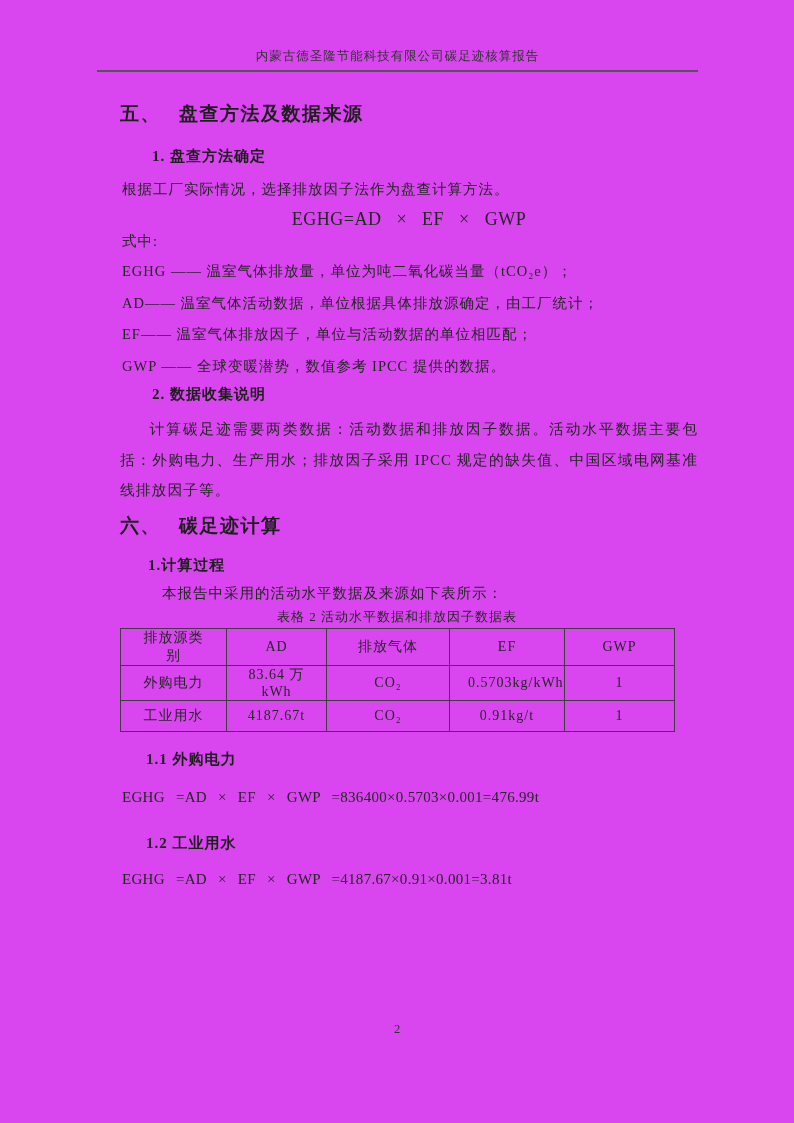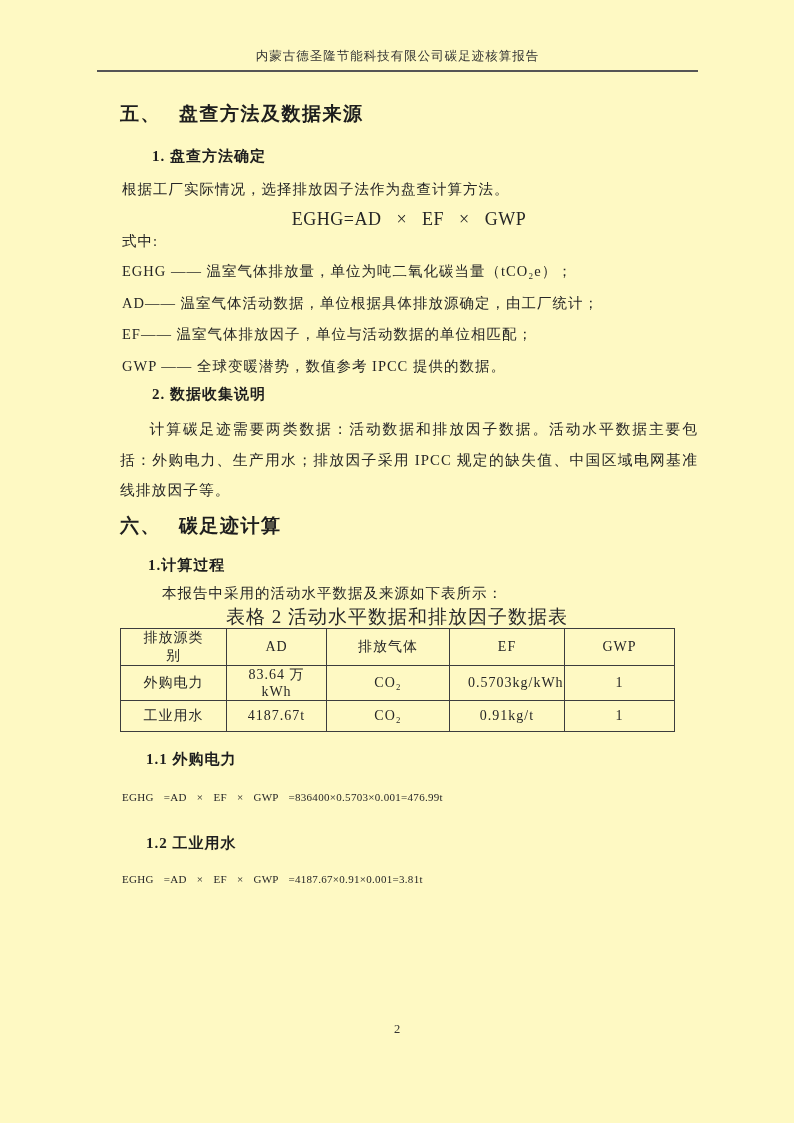--- a/index.html
+++ b/index.html
@@ -1,20 +1,20 @@
 <!DOCTYPE html>
 <html><head>
 <meta charset="utf-8">
 <style>
   * { margin:0; padding:0; box-sizing:border-box; }
   html,body { background:#ffffff; }
   .page {
     position:relative;
     width:794px; height:1123px;
-    background:#fef9c3;
+    background:#d946ef;
     font-family:"Liberation Serif","DejaVu Serif",serif;
     color:#262626;
     overflow:hidden;
   }
   
   .doc-header {
     position:absolute; top:48px; left:97px; width:601px;
     text-align:center;
     font-size:12.5px; line-height:16px; letter-spacing:1px;
     color:#333;
@@ -35,21 +35,21 @@
     letter-spacing:1px; color:#1e1e1e;
   }
   .body-text {
     font-size:14.5px; line-height:22px; letter-spacing:1px; color:#262626;
   }
   .formula-center {
     font-size:18px; line-height:22px; text-align:center;
     word-spacing:10px; letter-spacing:0.5px;
   }
   .formula-line {
-    font-size:11px; line-height:22px; word-spacing:7px; letter-spacing:0.3px;
+    font-size:15px; line-height:22px; word-spacing:7px; letter-spacing:0.3px;
   }
   .para-justify {
     font-size:14.8px; line-height:30.5px; letter-spacing:1px;
     text-align:justify; text-indent:2em;
   }
   
   .mt-s1  { margin-top:17px; margin-left:32px; }
   .mt-p1  { margin-top:11px; margin-left:2px; }
   .mt-f1  { margin-top:8px; }
   .mt-w   { margin-left:2px; }
@@ -58,21 +58,21 @@
   .mt-d3  { margin-top:9px;  margin-left:2px; }
   .mt-d4  { margin-top:10px; margin-left:2px; }
   .mt-s2  { margin-top:6px; margin-left:32px; }
   .mt-p2  { margin-top:9px; }
   .mt-s6  { margin-top:6px; }
   .mt-s61 { margin-top:14px; margin-left:28px; }
   .mt-p3  { margin-top:6px; text-indent:42px; }
   
   .table-wrap { margin-top:4px; width:554px; }
   .table-caption {
-    text-align:center; font-size:19px; line-height:18px; letter-spacing:1px;
+    text-align:center; font-size:13px; line-height:18px; letter-spacing:1px;
     color:#2a2a2a;
   }
   table.data {
     margin-top:2px;
     border-collapse:collapse; width:554px; table-layout:fixed;
   }
   table.data th, table.data td {
     border:1.5px solid #3d3d3d;
     height:31px;
     text-align:center; vertical-align:middle;

